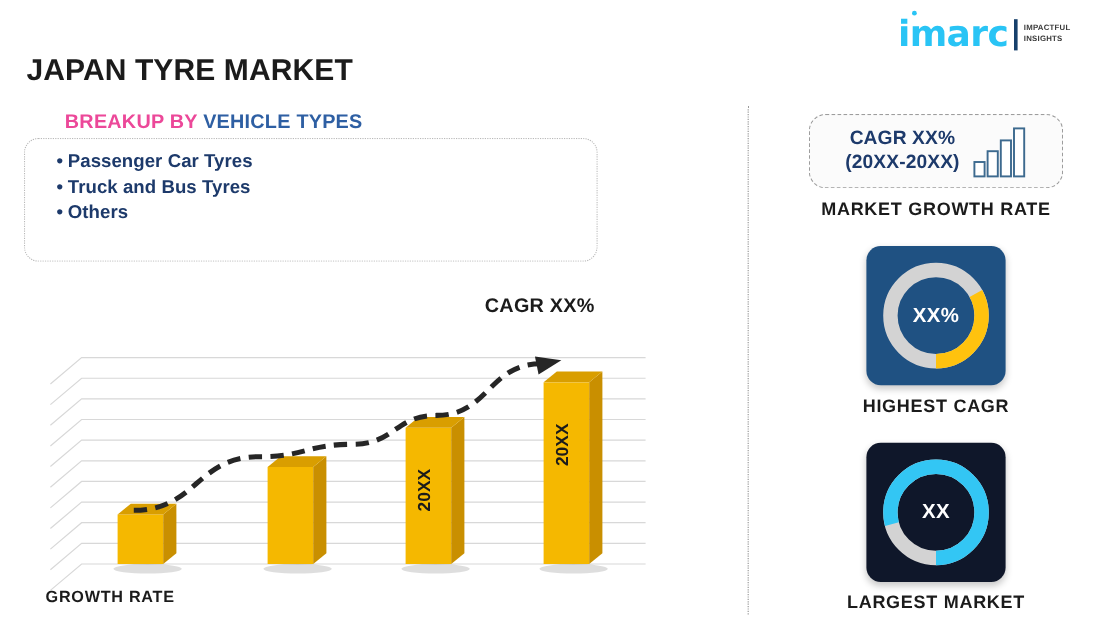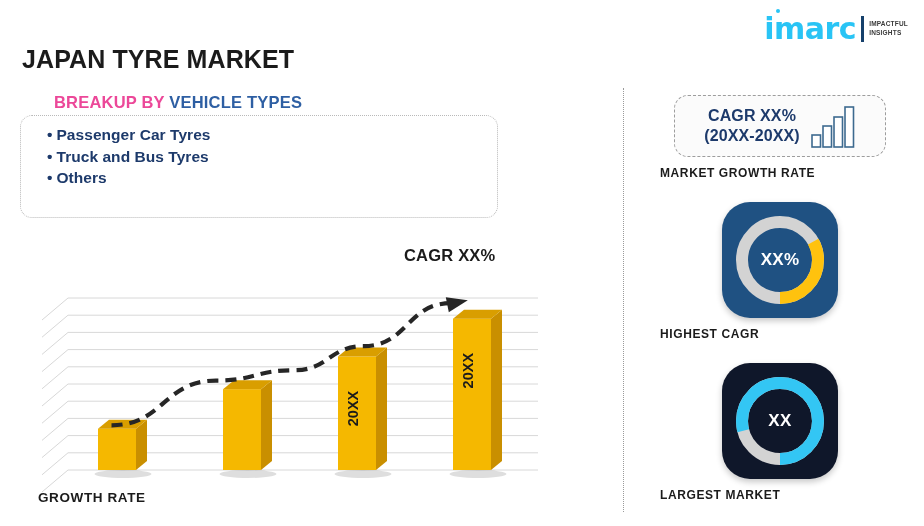--- a/index.html
+++ b/index.html
@@ -12,21 +12,21 @@
     width:924px;
     height:526px;
     background:#ffffff;
     overflow:hidden;
     box-sizing:border-box;
   }
 
   
   #logo{
     position:absolute;
-    right:16px; top:14px;
+    right:32px; top:14px;
     display:flex; align-items:center; gap:5px;
   }
   #logo .wordmark{
     position:relative;
     font-size:30px;
     font-weight:700;
     letter-spacing:-0.5px;
     color:#29C4F5;
     line-height:1;
     font-family:"DejaVu Sans",sans-serif;
@@ -125,22 +125,22 @@
     border-left:1.3px dotted #9a9a9a;
   }
 
   
   #right{
     position:absolute;
     left:660px; top:95px;
     width:240px;
   }
   .panel-caption{
-    text-align:left;
-    font-size:12px;
+    text-align:center;
+    font-size:15px;
     font-weight:700;
     color:#1b1b1b;
     letter-spacing:0.6px;
     margin-top:9px;
     white-space:nowrap;
   }
 
   
   #cagr-box{
     position:relative;
@@ -159,21 +159,21 @@
     color:#1d3a6b;
     line-height:20px;
     text-align:center;
     letter-spacing:0.1px;
   }
 
   
   .tile{
     width:116px;height:116px;
     margin:0 auto;
-    border-radius:28px;
+    border-radius:12px;
     position:relative;
     box-shadow:0 3px 6px rgba(0,0,0,0.22);
   }
   .tile .val{
     position:absolute;
     inset:0;
     display:flex;align-items:center;justify-content:center;
     color:#ffffff;
     font-size:17px;
     font-weight:700;

